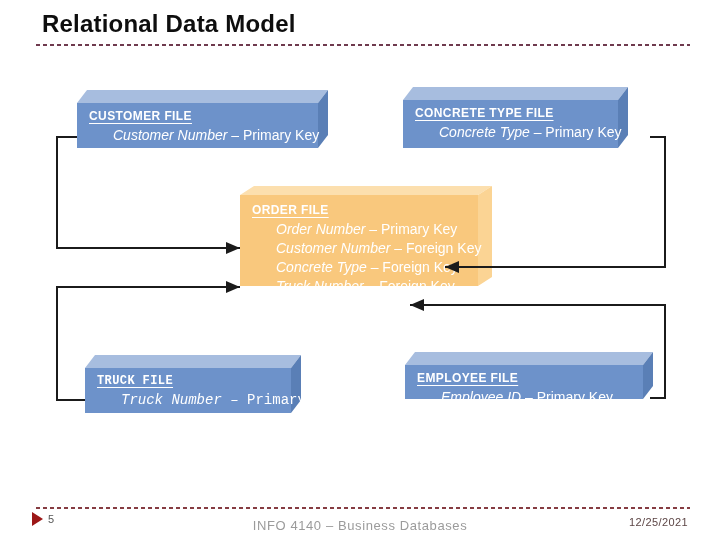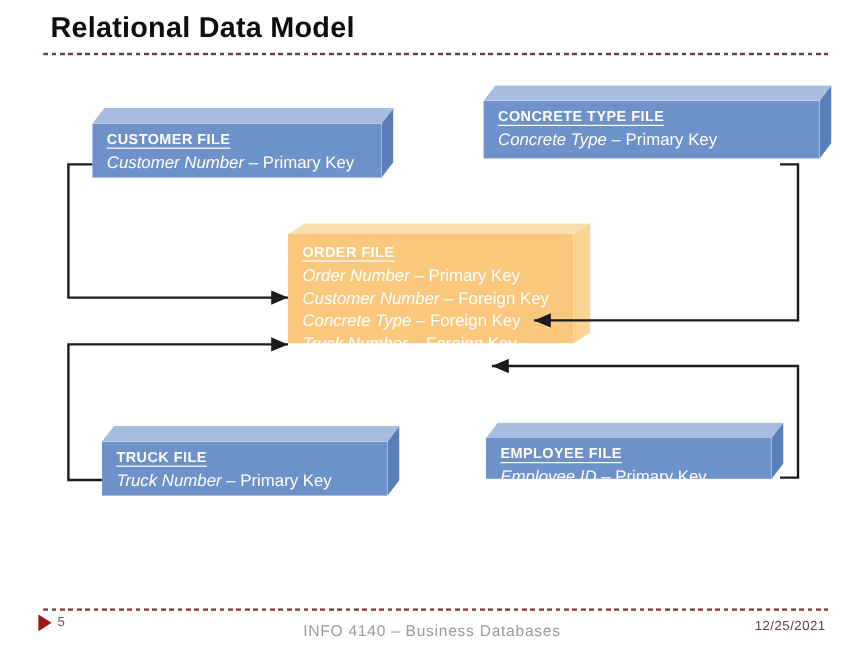--- a/index.html
+++ b/index.html
@@ -27,34 +27,34 @@
   }
   .box .rightf{
     left:100%;top:calc(-1 * var(--dy));width:var(--dx);height:calc(100% + var(--dy));
     background:var(--rightc);
     clip-path:polygon(0 var(--dy),100% 0,100% calc(100% - var(--dy)),0 100%);
   }
   .blue{--front:#6d92ca;--topc:#a7bddf;--rightc:#5a7fb6;--dx:10px;--dy:13px;}
   .orange{--front:#f9c87d;--topc:#fcdfae;--rightc:#fbd494;--dx:14px;--dy:9px;}
 
   .b-customer{left:77px;top:103px;width:241px;height:45px;}
-  .b-concrete{left:403px;top:84px;width:280px;height:48px;}
+  .b-concrete{left:403px;top:100px;width:215px;height:48px;}
   .b-order{left:240px;top:195px;width:238px;height:91px;}
-  .b-truck{left:85px;top:368px;width:238px;height:45px;}
+  .b-truck{left:85px;top:368px;width:206px;height:45px;font-family:Liberation Mono, monospace;}
   .b-employee{left:405px;top:365px;width:238px;height:34px;}
 
   .box-text{position:absolute;left:0;top:0;width:100%;height:100%;padding:4px 6px 0 12px;box-sizing:border-box;color:#fff;}
   .box-title{
     font-size:12px;font-weight:bold;letter-spacing:0.4px;line-height:19px;
     text-decoration:underline;text-underline-offset:3px;
   }
   .box-row{font-size:14px;line-height:18px;white-space:nowrap;}
   .b-order .box-row{line-height:19px;}
   .b-order .box-text{padding-top:6px;}
-  .fname{font-style:italic;}
+  .fname{font-style:italic;margin-left:24px;}
 
   
   .connectors{position:absolute;left:0;top:0;width:720px;height:540px;pointer-events:none;}
   .connectors path{fill:none;stroke:#1b1b1b;stroke-width:2px;}
   .connectors .head{fill:#1b1b1b;stroke:none;}
 
   
   .footer-rule{
     position:absolute;left:36px;right:30px;top:507px;height:2px;
     background:repeating-linear-gradient(to right,#863c42 0 4px,transparent 4px 7px);

